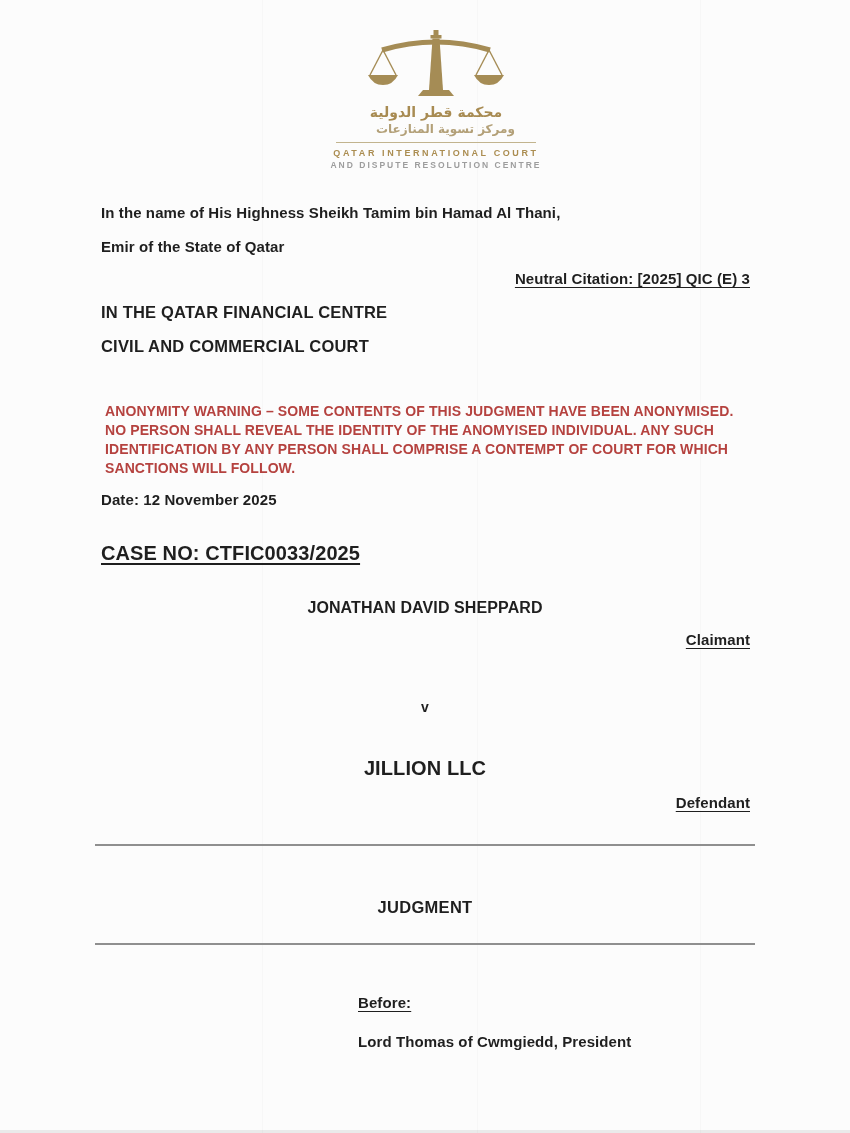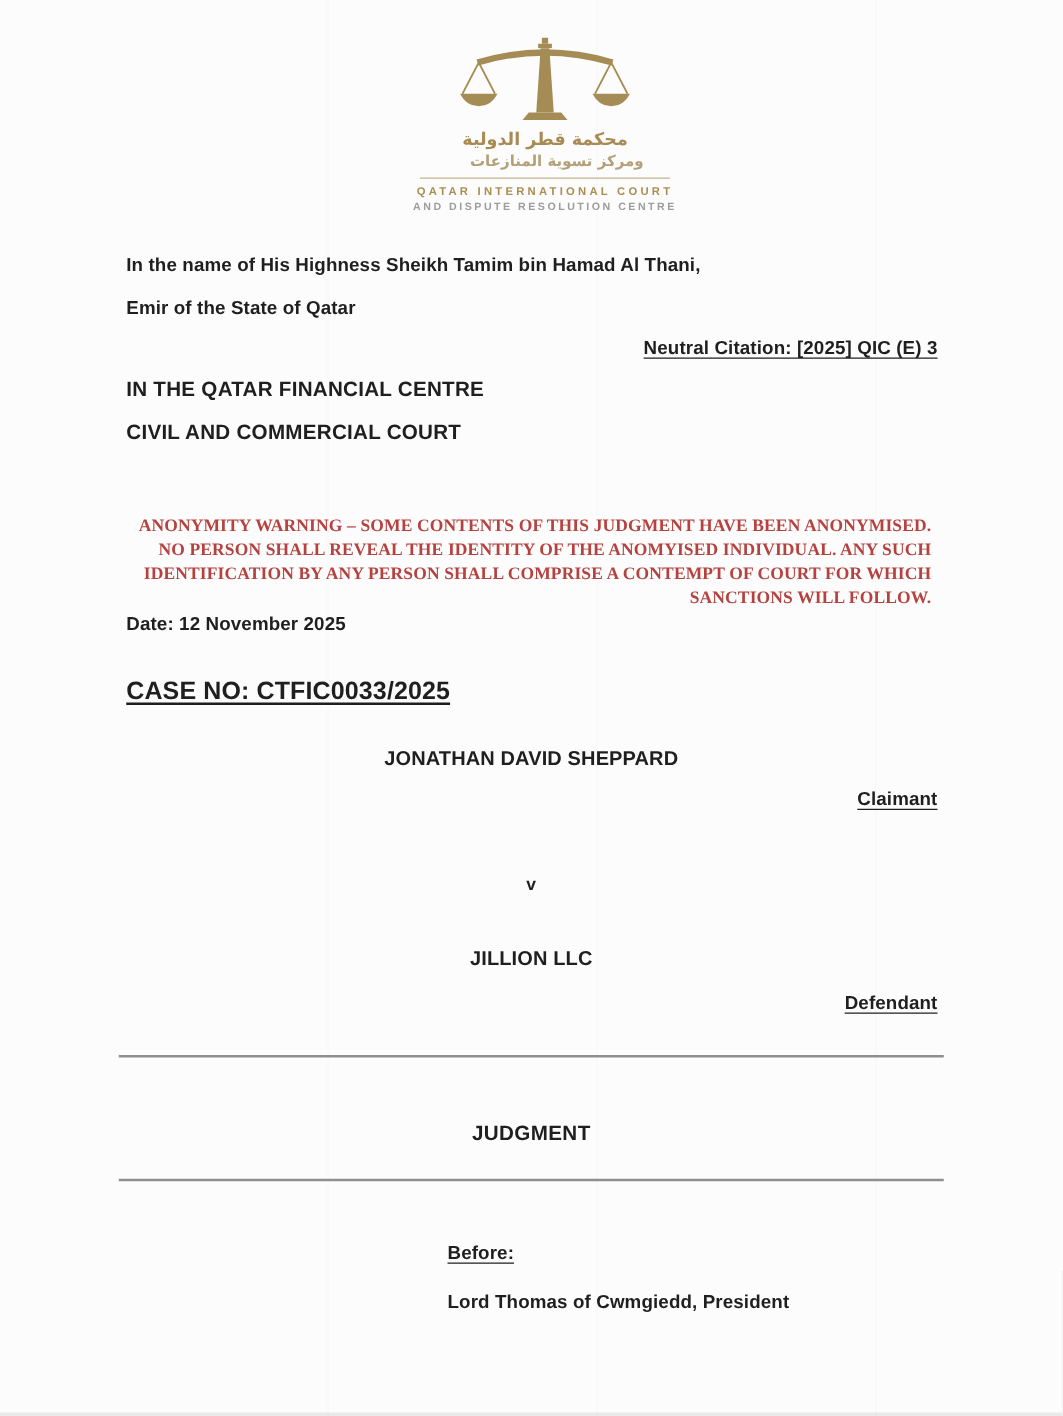--- a/index.html
+++ b/index.html
@@ -66,27 +66,26 @@
   .left-col { left: 101px; }
   .right-col { right: 100px; text-align: right; }
   .centered { left: 0; right: 0; text-align: center; }
 
   .body-line { font-size: 15px; line-height: 20px; letter-spacing: 0.1px; }
   .court-line { font-size: 16.5px; letter-spacing: 0.2px; }
   .underlined { text-decoration: underline; text-underline-offset: 3px; }
 
   .warning {
     top: 400px; left: 0; right: 0;
-    margin: 12px auto;
+    margin: 2px auto;
     width: 640px;
-    text-align: right;
+    text-align: left;
     font-size: 14px;
     line-height: 19px;
     letter-spacing: 0.1px;
-    font-family: Liberation Serif, serif;
   }
 
   .rule {
     position: absolute;
     left: 95px;
     width: 660px;
     height: 2px;
     background: #8f8f8f;
   }
 
@@ -136,21 +135,21 @@
   <div class="abs left-col court-line" style="top:337px">CIVIL AND COMMERCIAL COURT</div>
 
   <div class="abs warning" style="color:#b5423f">ANONYMITY WARNING – SOME CONTENTS OF THIS JUDGMENT HAVE BEEN ANONYMISED. NO PERSON SHALL REVEAL THE IDENTITY OF THE ANOMYISED INDIVIDUAL. ANY SUCH IDENTIFICATION BY ANY PERSON SHALL COMPRISE A CONTEMPT OF COURT FOR WHICH SANCTIONS WILL FOLLOW.</div>
 
   <div class="abs left-col body-line" style="top:490px">Date: 12 November 2025</div>
   <div class="abs left-col body-line underlined" style="top:543px; font-size:20px">CASE NO: CTFIC0033/2025</div>
 
   <div class="abs centered body-line" style="top:598px; font-size:16px">JONATHAN DAVID SHEPPARD</div>
   <div class="abs right-col body-line underlined" style="top:630px">Claimant</div>
   <div class="abs centered body-line" style="top:697px; font-size:14px">v</div>
-  <div class="abs centered body-line" style="top:758px; font-size:16px">JILLION LLC</div>
+  <div class="abs centered body-line" style="top:758px; font-size:20px">JILLION LLC</div>
   <div class="abs right-col body-line underlined" style="top:793px">Defendant</div>
 
   <div class="rule" style="top:844px"></div>
   <div class="abs centered" style="top:898px; font-size:16.5px; letter-spacing:0.3px">JUDGMENT</div>
   <div class="rule" style="top:943px"></div>
 
   <div class="abs bench body-line underlined" style="top:993px">Before:</div>
   <div class="abs bench body-line" style="top:1032px">Lord Thomas of Cwmgiedd, President</div>
 
 </div>

